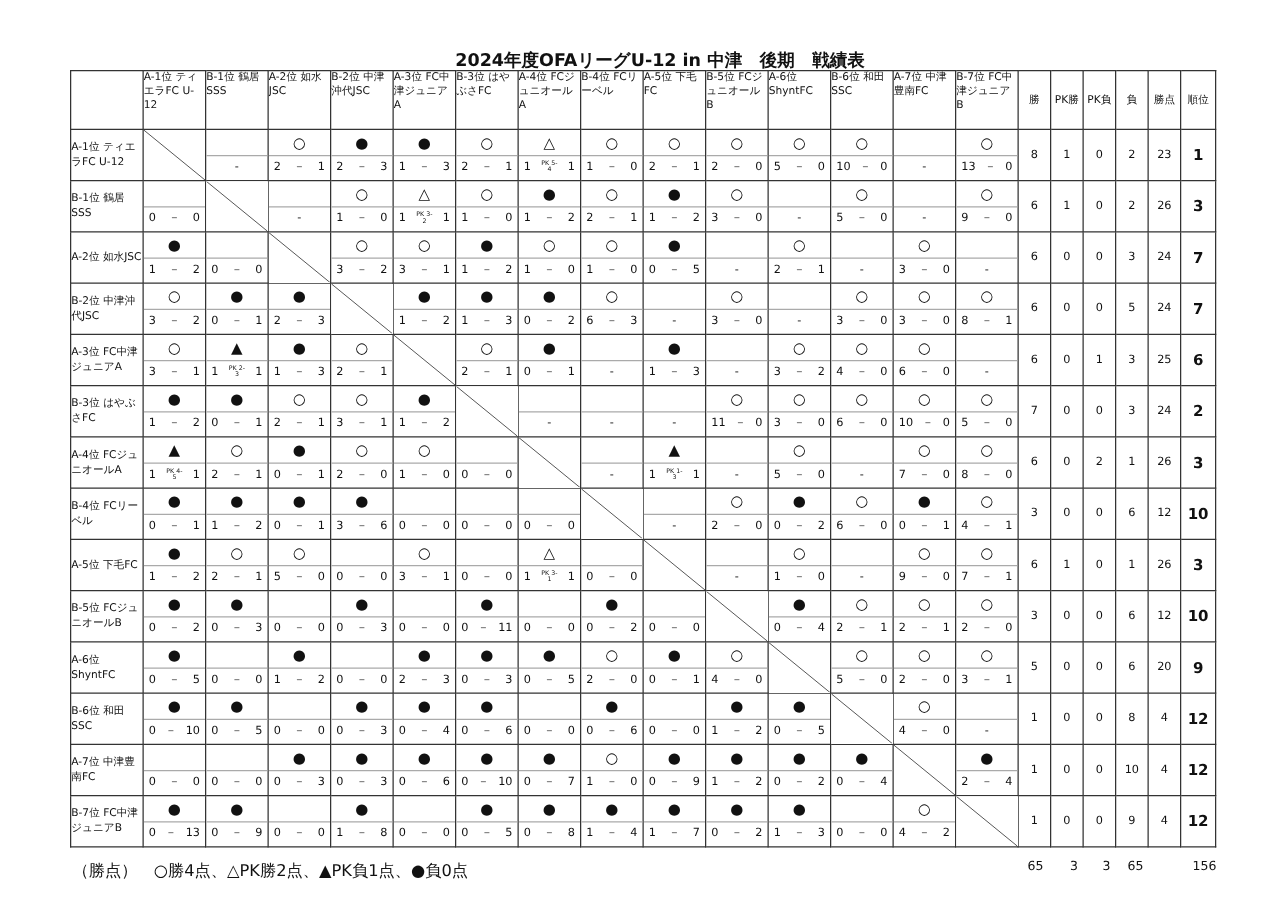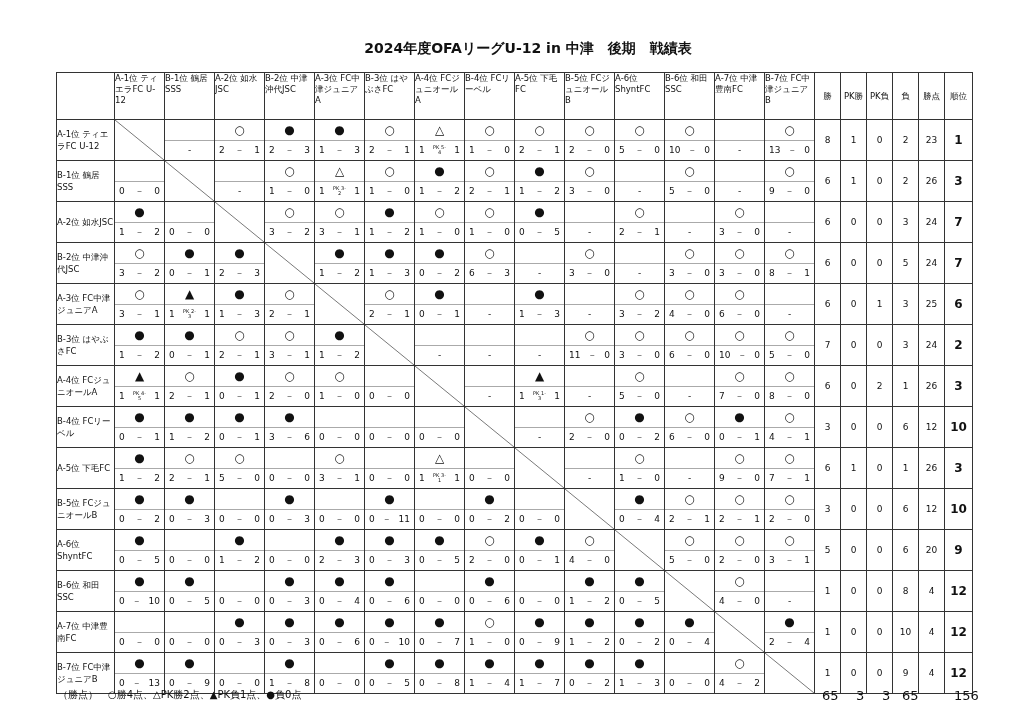--- a/index.html
+++ b/index.html
@@ -1,41 +1,41 @@
 <!DOCTYPE html>
 <html><head>
 <meta charset="utf-8">
 <style>
   html, body { margin:0; padding:0; background:#fff; }
   body { width:1024px; height:724px; position:relative; overflow:hidden;
          font-family:"DejaVu Sans", "Liberation Sans", sans-serif; color:#111; }
   .title { position:absolute; left:0; top:40px; width:1024px; text-align:center;
            font-size:14px; font-weight:bold; letter-spacing:0px;margin-left:16px; }
-  table.grid { position:absolute; left:56px; top:72px; border-collapse:collapse;
+  table.grid { position:absolute; left:56px; top:56px; border-collapse:collapse;
                table-layout:fixed; }
   table.grid td, table.grid th { border:1px solid #333; padding:0; overflow:hidden; }
   th.hdr { height:46px; font-size:8.5px; font-weight:normal; text-align:left;
            vertical-align:top; line-height:11px; padding:2px 1px 0 2px; }
   th.hdr.stat { text-align:center; vertical-align:middle; padding:0; }
   td.rowlabel { font-size:8.5px; line-height:12px; vertical-align:middle; padding-left:2px; }
   td.cell { position:relative; height:40px; }
   .cell .sym { position:absolute; left:0; right:0; top:2px; height:17px; text-align:center;
                font-size:12px; line-height:17px; }
   .cell .sep { position:absolute; left:0; right:0; top:20px; border-top:1px solid #aaa; }
   .cell .score { position:absolute; left:0; right:0; top:21px; height:18px; font-size:9px;
                  line-height:18px; display:flex; justify-content:space-between; padding:0 4px; }
   .score .dash { color:#333; }
   .score.empty { justify-content:center; }
   .pk { font-size:5px; line-height:5px; text-align:center; padding-top:4px; }
   td.diag { background:#fff; position:relative; }
   td.diag svg { position:absolute; left:0; top:0; width:100%; height:100%; }
   td.stat { text-align:center; font-size:9px; vertical-align:middle; }
   td.rank { text-align:center; font-size:12px; font-weight:bold; vertical-align:middle; }
-  .legend { position:absolute; left:58px; top:688px; font-size:10px; }
-  .totals { position:absolute; top:688px; font-size:13px; }
+  .legend { position:absolute; left:58px; top:688px; font-size:13px; }
+  .totals { position:absolute; top:688px; font-size:10px; }
 </style>
 </head>
 <body>
 
 <div class="title">2024年度OFAリーグU-12 in 中津　後期　戦績表</div>
 
 <table class="grid">
   <colgroup id="cols">
       <col style="width: 58px;">
       <col style="width: 50px;">

